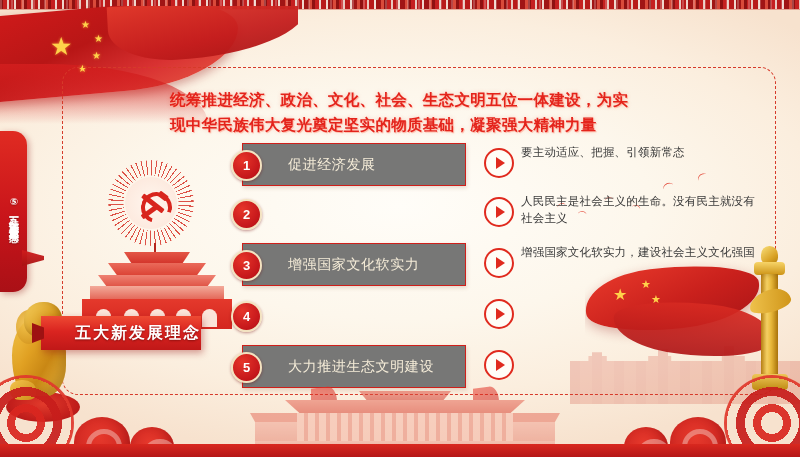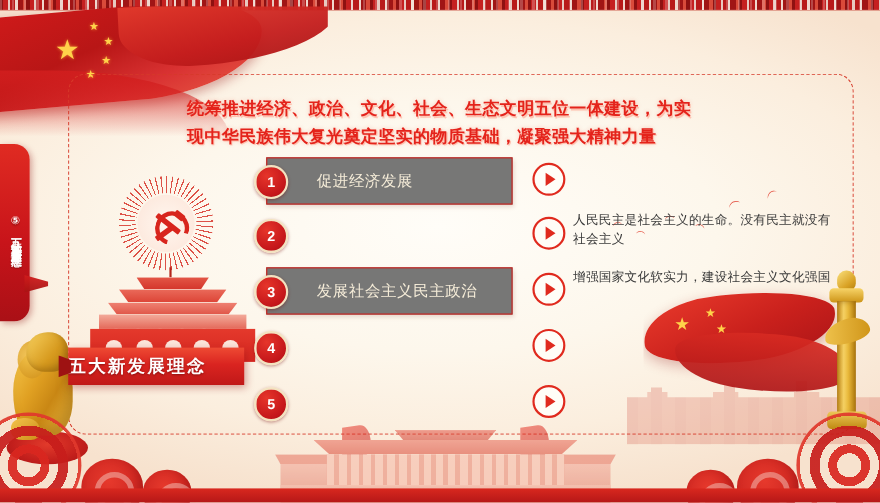--- a/index.html
+++ b/index.html
@@ -114,24 +114,24 @@
     border-radius:50% 46% 40% 44%;box-shadow:inset -3px -3px 7px rgba(130,85,10,.5);}
   .lion-mane{position:absolute;left:8px;top:14px;width:26px;height:34px;
     background:radial-gradient(circle at 40% 40%,#f2c24a,#cf8f1a);
     border-radius:50%;opacity:.9;}
   .lion-paw{position:absolute;left:2px;top:84px;width:26px;height:20px;
     background:linear-gradient(140deg,#f3c44c,#cd8d18);border-radius:44% 50% 30% 40%;}
   .lion-base{position:absolute;left:-2px;top:96px;width:74px;height:30px;border-radius:50%;
     background:radial-gradient(ellipse at 50% 40%,#e23a2b 0%,#c31f1c 60%,#a21514 100%);}
 
   
-  .banner{position:absolute;left:62px;top:316px;width:160px;height:34px;
+  .banner{position:absolute;left:41px;top:316px;width:160px;height:34px;
     background:linear-gradient(180deg,#ee4a33 0%,#da2420 45%,#c01818 100%);
     box-shadow:2px 3px 7px rgba(150,20,20,.4);
-    display:flex;align-items:center;justify-content:flex-start;}
+    display:flex;align-items:center;justify-content:flex-end;}
   .banner span{color:#fff;font-size:16px;font-weight:bold;letter-spacing:2px;
     text-shadow:0 1px 2px rgba(110,10,10,.75);}
   .banner:before{content:"";position:absolute;left:-9px;top:7px;width:12px;height:20px;
     background:#9e1212;clip-path:polygon(0 0,100% 22%,100% 78%,0 100%);}
 
   
   .title{position:absolute;left:170px;top:88px;width:470px;
     font-size:15.5px;font-weight:bold;line-height:1.6;letter-spacing:.3px;
     color:#e4231b;text-shadow:1px 1px 0 rgba(255,180,160,.75),0 0 4px rgba(230,60,40,.25);}
 
@@ -324,50 +324,54 @@
   <div class="rows">
 
     <div class="row">
       <div class="num">1</div>
       <div class="box">
         <span>促进经济发展</span>
       </div>
       <div class="play">
           <i></i>
         </div>
+      <div class="desc">要主动适应、把握、引领新常态</div>
     </div>
 
     <div class="row r2">
       <div class="num">2</div>
       <div class="play">
           <i></i>
         </div>
       <div class="desc">人民民主是社会主义的生命。没有民主就没有社会主义</div>
     </div>
 
     <div class="row r2">
       <div class="num">3</div>
       <div class="box">
-        <span>发展社会主义民主政治</span>
+        <span>增强国家文化软实力</span>
       </div>
       <div class="play">
           <i></i>
         </div>
       <div class="desc">增强国家文化软实力，建设社会主义文化强国</div>
     </div>
 
     <div class="row r2">
       <div class="num">4</div>
       <div class="play">
           <i></i>
         </div>
     </div>
 
     <div class="row r2">
       <div class="num">5</div>
+      <div class="box">
+        <span>大力推进生态文明建设</span>
+      </div>
       <div class="play">
           <i></i>
         </div>
     </div>
 
   </div>
 
   <div class="bottomscene">
     <div class="hall">
       <div class="wing" style="left:0px;"></div>

